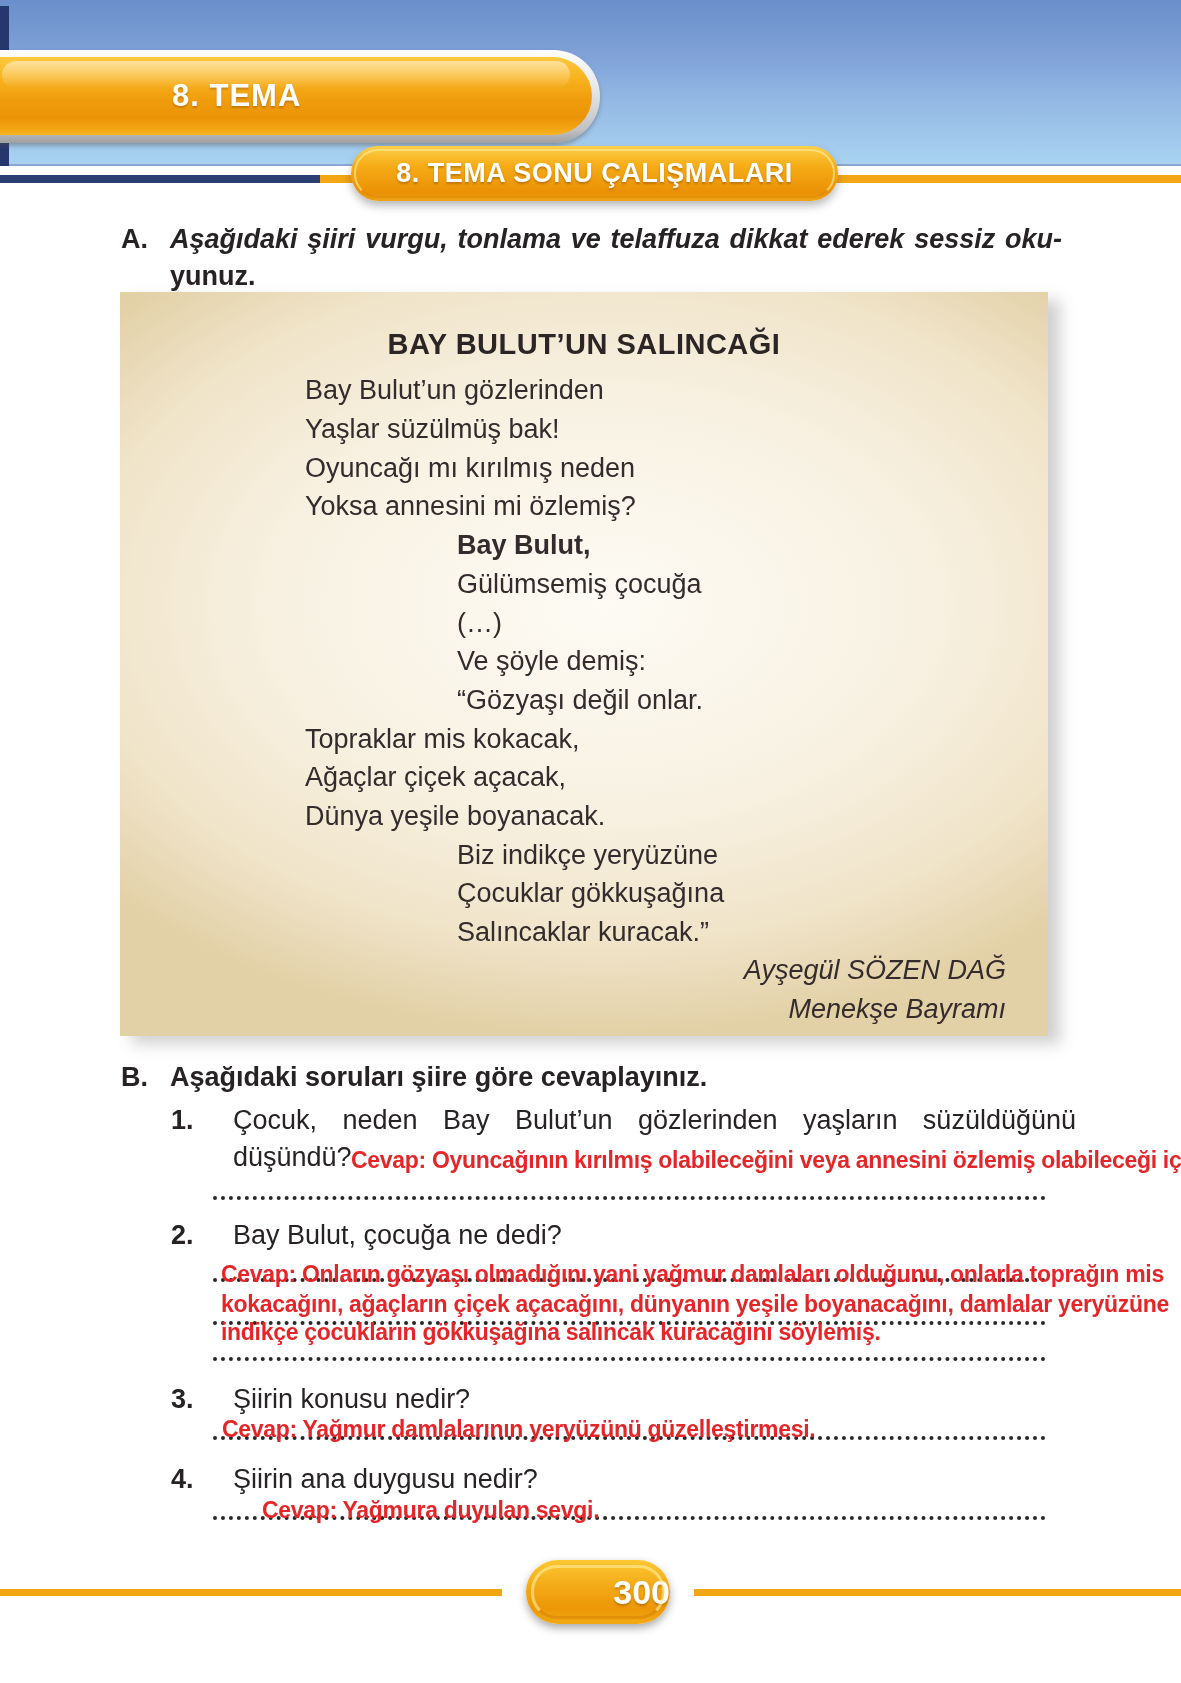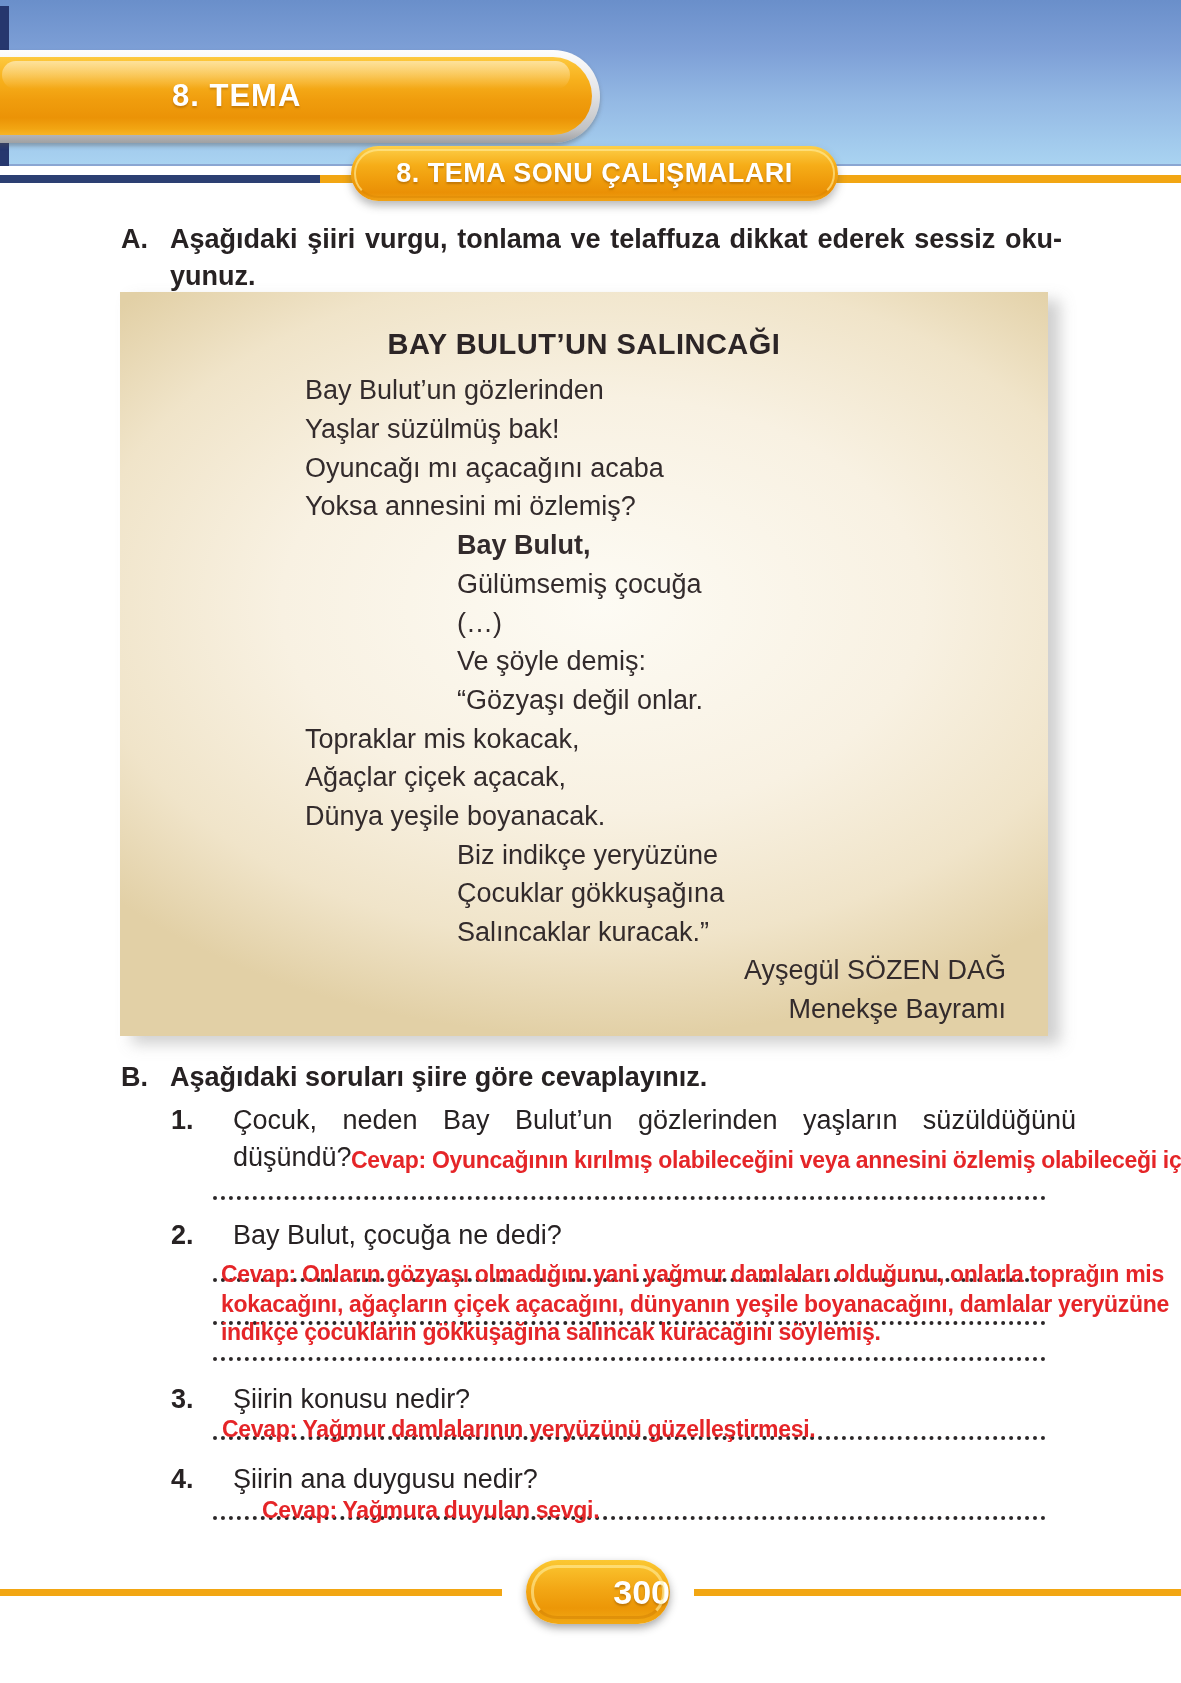--- a/index.html
+++ b/index.html
@@ -57,21 +57,21 @@
   
   .poem-box{position:absolute; left:120px; top:292px; width:928px; height:744px;
     background:
       radial-gradient(ellipse 72% 58% at 52% 42%, #fdfbf4 0%, #f8f1e2 48%, #f0e4c9 78%, #e2d0a6 100%);
     box-shadow:12px 8px 14px rgba(120,120,120,.35);}
   .poem-title{position:absolute; left:0; right:0; top:36px; text-align:center;
     font-size:29px; font-weight:bold; letter-spacing:.5px; color:#2c2526;}
   .poem-line{position:absolute; font-size:27px; color:#332b2c; white-space:nowrap;}
   .poem-line.ind0{left:185px;}
   .poem-line.ind1{left:337px;}
-  .poem-credit{position:absolute; right:42px; font-size:27px; color:#332b2c; text-align:center;}
+  .poem-credit{position:absolute; right:42px; font-size:27px; color:#332b2c; text-align:center;font-style:italic;}
 
   
   .foot-line{position:absolute; top:1589px; height:7px; background:var(--gold);}
   .foot-line.l{left:0; width:502px;}
   .foot-line.r{left:694px; width:487px;}
   .page-pill{position:absolute; left:526px; top:1560px; width:144px; height:64px; border-radius:32px;
     background:linear-gradient(180deg,#fbc832 0%, #f3a715 45%, #ec9707 75%, #f2a914 100%);
     box-shadow:0 4px 8px rgba(40,40,40,.4); text-align:right; z-index:2;}
   .page-pill::before{content:""; position:absolute; inset:5px; border-radius:26px;
     border:3px solid rgba(255,238,160,.6); border-bottom-color:rgba(190,110,0,.3);}
@@ -93,28 +93,28 @@
     <div class="tema-bar-inner">
       <span class="tema-label">8. TEMA</span>
     </div>
   </div>
 
   <div class="banner-pill">
     <span class="banner-label">8. TEMA SONU ÇALIŞMALARI</span>
   </div>
 
   <div class="abs h-text" style="left:121px; top:224px;">A.</div>
-  <div class="abs h-text justify" style="left:170px; top:224px; width:892px;">Aşağıdaki şiiri vurgu, tonlama ve telaffuza dikkat ederek sessiz oku-</div>
+  <div class="abs h-text justify" style="left:170px; top:224px; width:892px;font-style:italic;">Aşağıdaki şiiri vurgu, tonlama ve telaffuza dikkat ederek sessiz oku-</div>
   <div class="abs h-text" style="left:170px; top:261px;">yunuz.</div>
 
   <div class="poem-box">
     <div class="poem-title">BAY BULUT’UN SALINCAĞI</div>
     <div class="poem-line ind0" style="top:83px;">Bay Bulut’un gözlerinden</div>
     <div class="poem-line ind0" style="top:122px;">Yaşlar süzülmüş bak!</div>
-    <div class="poem-line ind0" style="top:161px;">Oyuncağı mı açacağını acaba</div>
+    <div class="poem-line ind0" style="top:161px;">Oyuncağı mı kırılmış neden</div>
     <div class="poem-line ind0" style="top:199px;">Yoksa annesini mi özlemiş?</div>
     <div class="poem-line ind1" style="top:238px;font-weight:bold;">Bay Bulut,</div>
     <div class="poem-line ind1" style="top:277px;">Gülümsemiş çocuğa</div>
     <div class="poem-line ind1" style="top:316px;">(…)</div>
     <div class="poem-line ind1" style="top:354px;">Ve şöyle demiş:</div>
     <div class="poem-line ind1" style="top:393px;">“Gözyaşı değil onlar.</div>
     <div class="poem-line ind0" style="top:432px;">Topraklar mis kokacak,</div>
     <div class="poem-line ind0" style="top:470px;">Ağaçlar çiçek açacak,</div>
     <div class="poem-line ind0" style="top:509px;">Dünya yeşile boyanacak.</div>
     <div class="poem-line ind1" style="top:548px;">Biz indikçe yeryüzüne</div>

